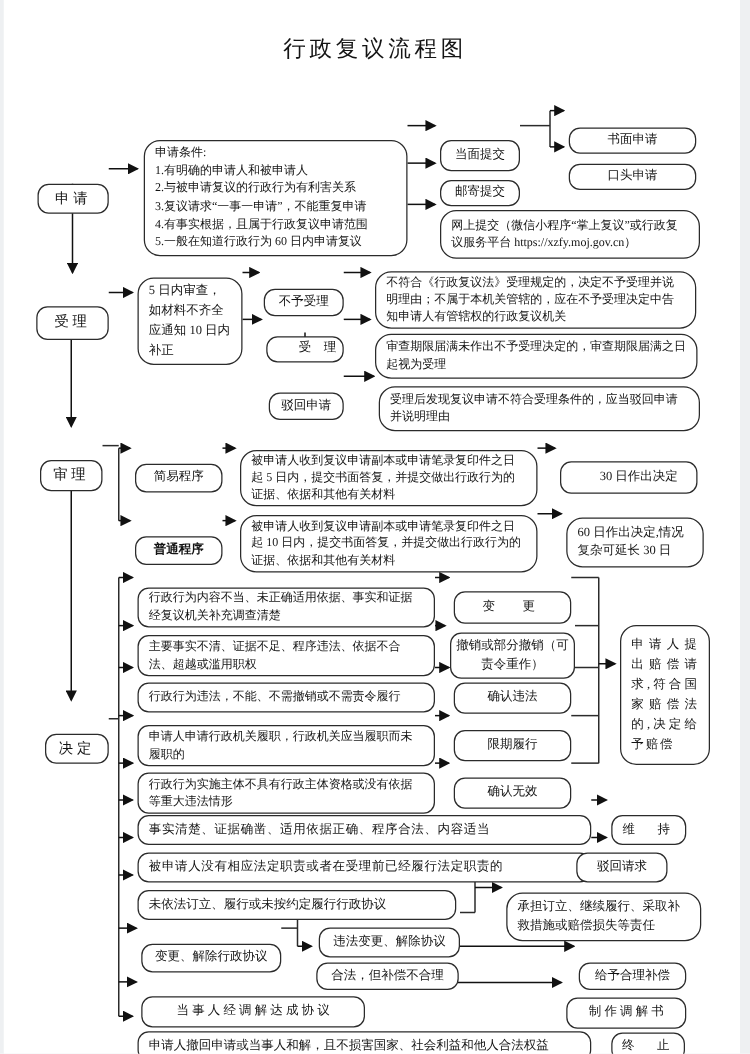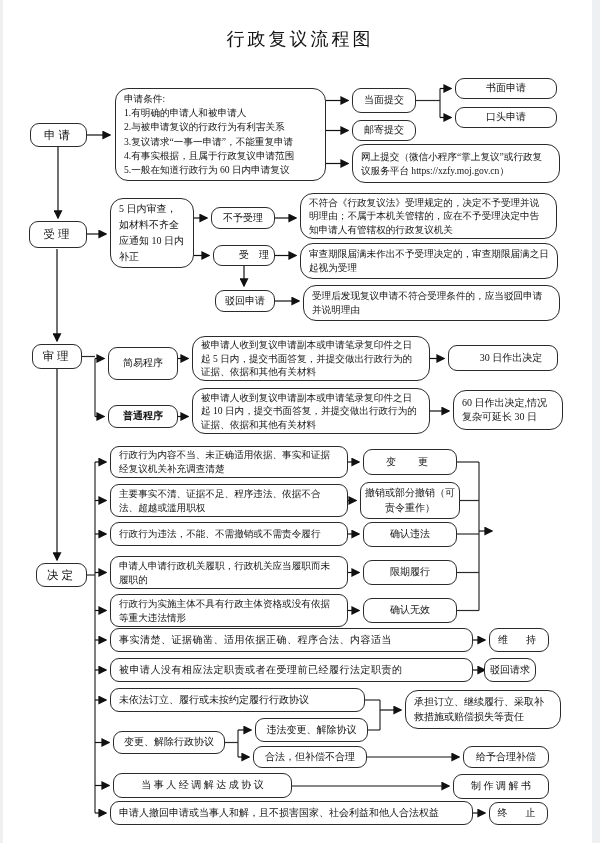--- a/index.html
+++ b/index.html
@@ -15,20 +15,21 @@
     position:absolute;left:0;top:27px;width:600px;text-align:center;
     font-size:18px;letter-spacing:3px;color:#141414;
   }
   svg.wires{position:absolute;left:0;top:0;z-index:1;}
   .bx{
     position:absolute;z-index:2;box-sizing:border-box;
     border:1.2px solid #2b2b2b;border-radius:9px;background:#fff;
     display:flex;align-items:center;justify-content:center;
     text-align:center;font-size:10px;line-height:1.42;padding:1px 4px;
     color:#141414;
+    margin-top:24px;
   }
   .lft{justify-content:flex-start;text-align:left;padding:3px 8px;}
   .pre{white-space:pre-line;}
   .r12{border-radius:13px;}
   .stage{font-size:11.5px;letter-spacing:3px;}
   .sm{font-size:9.6px;}
 </style>
 </head>
 <body>
 
@@ -133,21 +134,21 @@
   <div class="bx lft sm r12" style="left:352px;top:144px;width:208px;height:39px;">网上提交（微信小程序“掌上复议”或行政复议服务平台 https://xzfy.moj.gov.cn）</div>
 
   <div class="bx lft r12" style="left:110px;top:198px;width:84px;height:70px;line-height:1.6;">5 日内审查，如材料不齐全应通知 10 日内补正</div>
   <div class="bx" style="left:211px;top:207px;width:64px;height:22px;">不予受理</div>
   <div class="bx" style="left:213px;top:245px;width:62px;height:21px;padding-left:24px;">受　理</div>
   <div class="bx" style="left:215px;top:290px;width:60px;height:22px;">驳回申请</div>
   <div class="bx lft sm r12" style="left:300px;top:193px;width:257px;height:46px;">不符合《行政复议法》受理规定的，决定不予受理并说明理由；不属于本机关管辖的，应在不予受理决定中告知申请人有管辖权的行政复议机关</div>
   <div class="bx lft sm r12" style="left:300px;top:243px;width:258px;height:36px;">审查期限届满未作出不予受理决定的，审查期限届满之日起视为受理</div>
   <div class="bx lft sm r12" style="left:303px;top:285px;width:257px;height:36px;">受理后发现复议申请不符合受理条件的，应当驳回申请并说明理由</div>
 
-  <div class="bx" style="left:108px;top:347px;width:70px;height:33px;">简易程序</div>
+  <div class="bx" style="left:108px;top:347px;width:70px;height:23px;">简易程序</div>
   <div class="bx lft sm r12" style="left:192px;top:336px;width:238px;height:45px;">被申请人收到复议申请副本或申请笔录复印件之日起 5 日内，提交书面答复，并提交做出行政行为的证据、依据和其他有关材料</div>
   <div class="bx" style="left:448px;top:345px;width:110px;height:26px;padding-left:20px;">30 日作出决定</div>
   <div class="bx" style="left:108px;top:405px;width:70px;height:23px;font-weight:bold;">普通程序</div>
   <div class="bx lft sm r12" style="left:192px;top:388px;width:238px;height:46px;">被申请人收到复议申请副本或申请笔录复印件之日起 10 日内，提交书面答复，并提交做出行政行为的证据、依据和其他有关材料</div>
   <div class="bx lft r12" style="left:453px;top:390px;width:110px;height:40px;">60 日作出决定,情况复杂可延长 30 日</div>
 
   <div class="bx lft sm" style="left:110px;top:446px;width:238px;height:32px;">行政行为内容不当、未正确适用依据、事实和证据经复议机关补充调查清楚</div>
   <div class="bx lft sm" style="left:110px;top:484px;width:238px;height:33px;">主要事实不清、证据不足、程序违法、依据不合法、超越或滥用职权</div>
   <div class="bx lft sm" style="left:110px;top:522px;width:238px;height:24px;">行政行为违法，不能、不需撤销或不需责令履行</div>
   <div class="bx lft sm" style="left:110px;top:556px;width:238px;height:33px;">申请人申请行政机关履职，行政机关应当履职而未履职的</div>
@@ -157,22 +158,23 @@
   <div class="bx lft" style="left:110px;top:688px;width:255px;height:24px;">未依法订立、履行或未按约定履行行政协议</div>
   <div class="bx" style="left:113px;top:731px;width:112px;height:23px;">变更、解除行政协议</div>
   <div class="bx" style="left:113px;top:773px;width:179px;height:25px;">当 事 人 经 调 解 达 成 协 议</div>
   <div class="bx lft" style="left:110px;top:801px;width:363px;height:24px;">申请人撤回申请或当事人和解，且不损害国家、社会利益和他人合法权益</div>
 
   <div class="bx" style="left:363px;top:449px;width:94px;height:26px;letter-spacing:6px;">变　更</div>
   <div class="bx" style="left:360px;top:482px;width:100px;height:37px;">撤销或部分撤销（可责令重作）</div>
   <div class="bx" style="left:363px;top:522px;width:94px;height:25px;">确认违法</div>
   <div class="bx" style="left:363px;top:560px;width:94px;height:25px;">限期履行</div>
   <div class="bx" style="left:363px;top:598px;width:94px;height:25px;">确认无效</div>
+  <div class="bx r12" style="left:496px;top:476px;width:72px;height:112px;padding:5px 8px;line-height:1.6;letter-spacing:1.5px;text-align:justify;">申请人提出赔偿请求,符合国家赔偿法的,决定给予赔偿</div>
   <div class="bx" style="left:489px;top:628px;width:60px;height:24px;letter-spacing:4px;">维　持</div>
-  <div class="bx" style="left:484px;top:658px;width:52px;height:24px;">驳回请求</div>
+  <div class="bx" style="left:461px;top:658px;width:73px;height:24px;">驳回请求</div>
   <div class="bx lft r12" style="left:405px;top:690px;width:156px;height:39px;">承担订立、继续履行、采取补救措施或赔偿损失等责任</div>
   <div class="bx" style="left:255px;top:718px;width:113px;height:24px;">违法变更、解除协议</div>
   <div class="bx" style="left:253px;top:746px;width:114px;height:22px;">合法，但补偿不合理</div>
   <div class="bx" style="left:463px;top:746px;width:86px;height:22px;">给予合理补偿</div>
   <div class="bx" style="left:453px;top:774px;width:96px;height:25px;">制 作 调 解 书</div>
   <div class="bx" style="left:489px;top:802px;width:59px;height:23px;letter-spacing:4px;">终　止</div>
 
 </div>
 
 </body></html>

